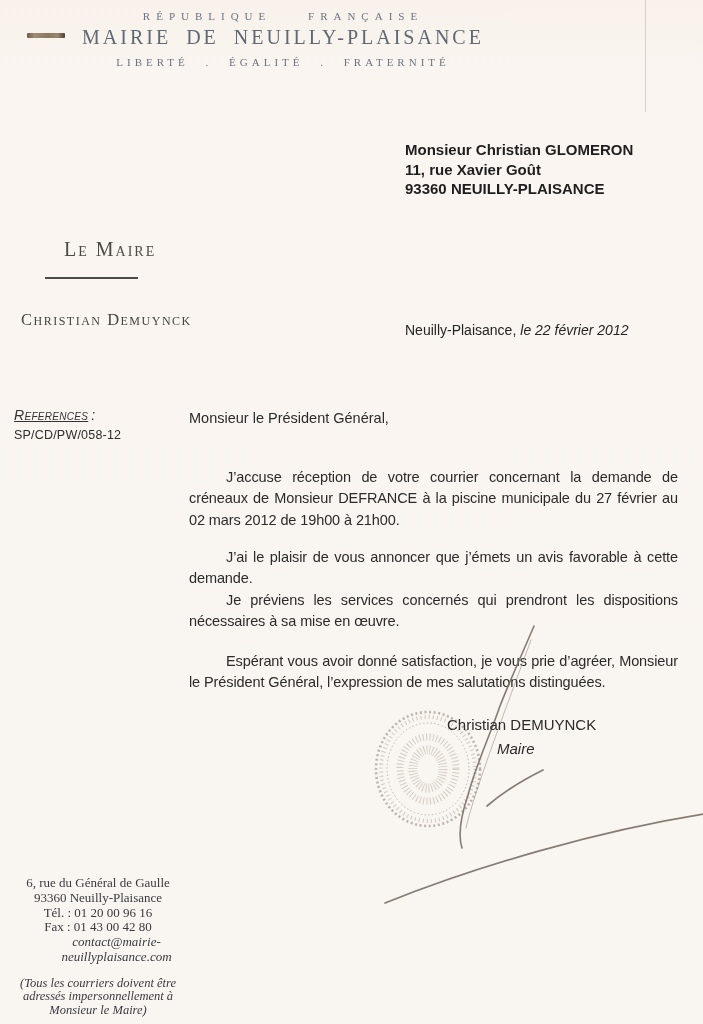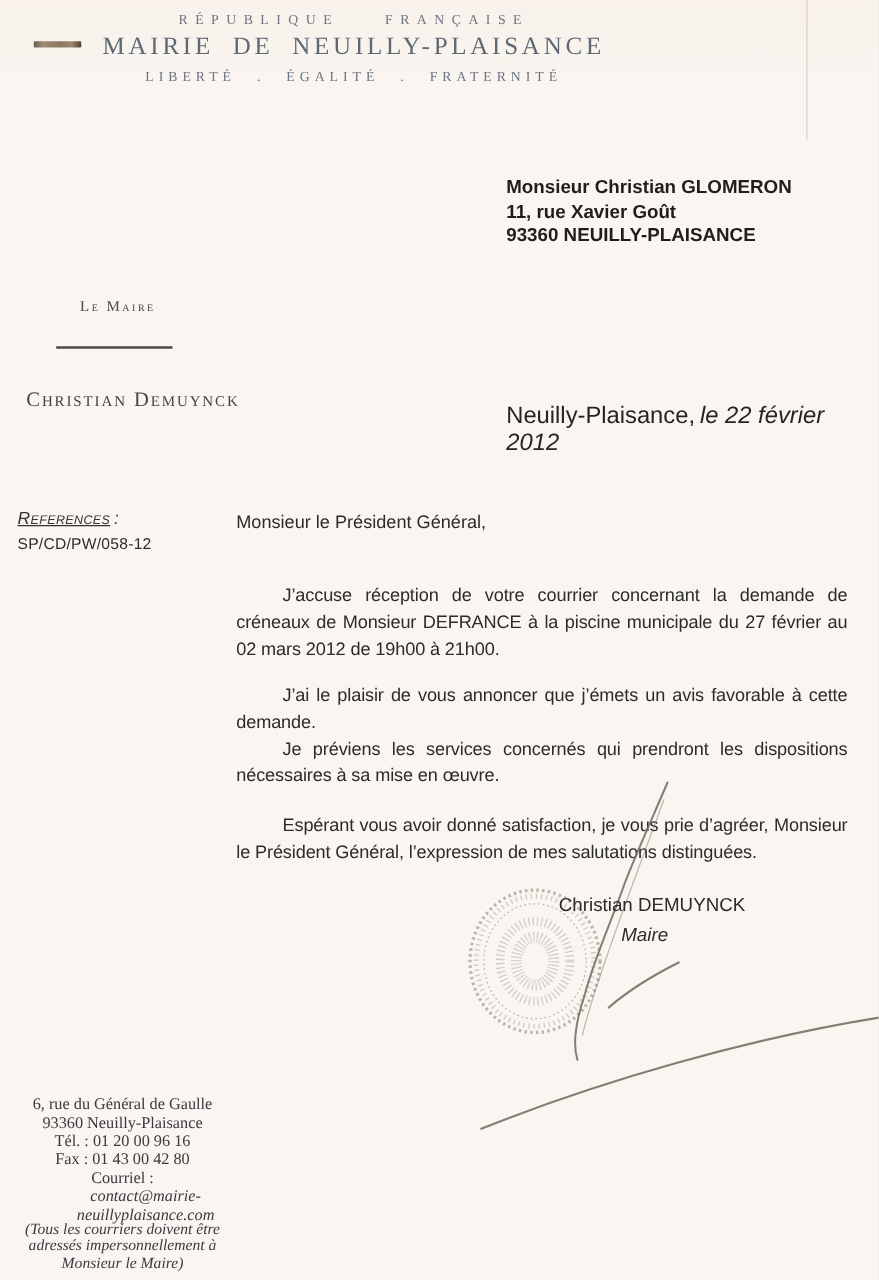--- a/index.html
+++ b/index.html
@@ -14,26 +14,26 @@
   .hdr-title{top:26px;font-size:20px;letter-spacing:3px;word-spacing:7px;color:#5f6974;}
   .hdr-motto{top:56px;font-size:11px;letter-spacing:4px;word-spacing:10px;}
   .dash-mark{position:absolute;left:27px;top:33px;width:38px;height:5px;border-radius:1px;
     background:linear-gradient(90deg,#6d5c4c,#a08d79 20%,#8a775f 55%,#9b8872 80%,#4f4034);}
   .scan-edge{position:absolute;left:645px;top:0;width:1px;height:112px;background:rgba(160,150,140,.38);}
   
   .recipient{position:absolute;left:405px;top:140px;font-size:15px;font-weight:bold;line-height:19.5px;color:#1e1e1e;}
   .recipient .role-line{font-style:italic;}
   
   .sender-role{position:absolute;left:64px;top:238px;font-family:"Liberation Serif",serif;font-variant:small-caps;
-    font-size:12px;letter-spacing:2px;color:#4c4a47;}
+    font-size:20px;letter-spacing:2px;color:#4c4a47;}
   .sender-divider{position:absolute;left:45px;top:277px;width:93px;height:1.5px;background:#4a4a4a;}
   .sender-name{position:absolute;left:21px;top:310px;font-family:"Liberation Serif",serif;font-variant:small-caps;
     font-size:16.5px;letter-spacing:1.5px;color:#46443f;}
   
-  .dateline{position:absolute;left:405px;top:322px;font-size:19px;color:#242424;}
+  .dateline{position:absolute;left:405px;top:322px;font-size:14px;color:#242424;}
   .dateline .place-part{margin-right:4px;}
   .dateline .date-part{font-style:italic;}
   
   .references{position:absolute;left:14px;top:406px;color:#333;}
   .ref-label{font-size:14px;font-style:italic;font-variant:small-caps;text-decoration:underline;letter-spacing:.3px;}
   .ref-colon{font-size:14px;font-style:italic;margin-left:3px;}
   .ref-value{display:block;margin-top:4px;font-size:12.5px;letter-spacing:.2px;color:#2e2e2e;}
   
   .salutation{position:absolute;left:189px;top:410px;font-size:14.5px;}
   .para{position:absolute;left:189px;width:489px;font-size:14.5px;line-height:21.5px;
@@ -107,21 +107,20 @@
   </svg>
 
   <div class="sig-name">Christian DEMUYNCK</div>
   <div class="sig-title">Maire</div>
 
   <div class="footer-address">
     <div>6, rue du Général de Gaulle</div>
     <div>93360 Neuilly-Plaisance</div>
     <div>Tél. : 01 20 00 96 16</div>
     <div>Fax : 01 43 00 42 80</div>
-    <div>Courriel :</div>
     <div class="email-line">contact@mairie-neuillyplaisance.com</div>
   </div>
   <div class="footer-note">
     <div>(Tous les courriers doivent être</div>
     <div>adressés impersonnellement à</div>
     <div>Monsieur le Maire)</div>
   </div>
 
 </div>
 

